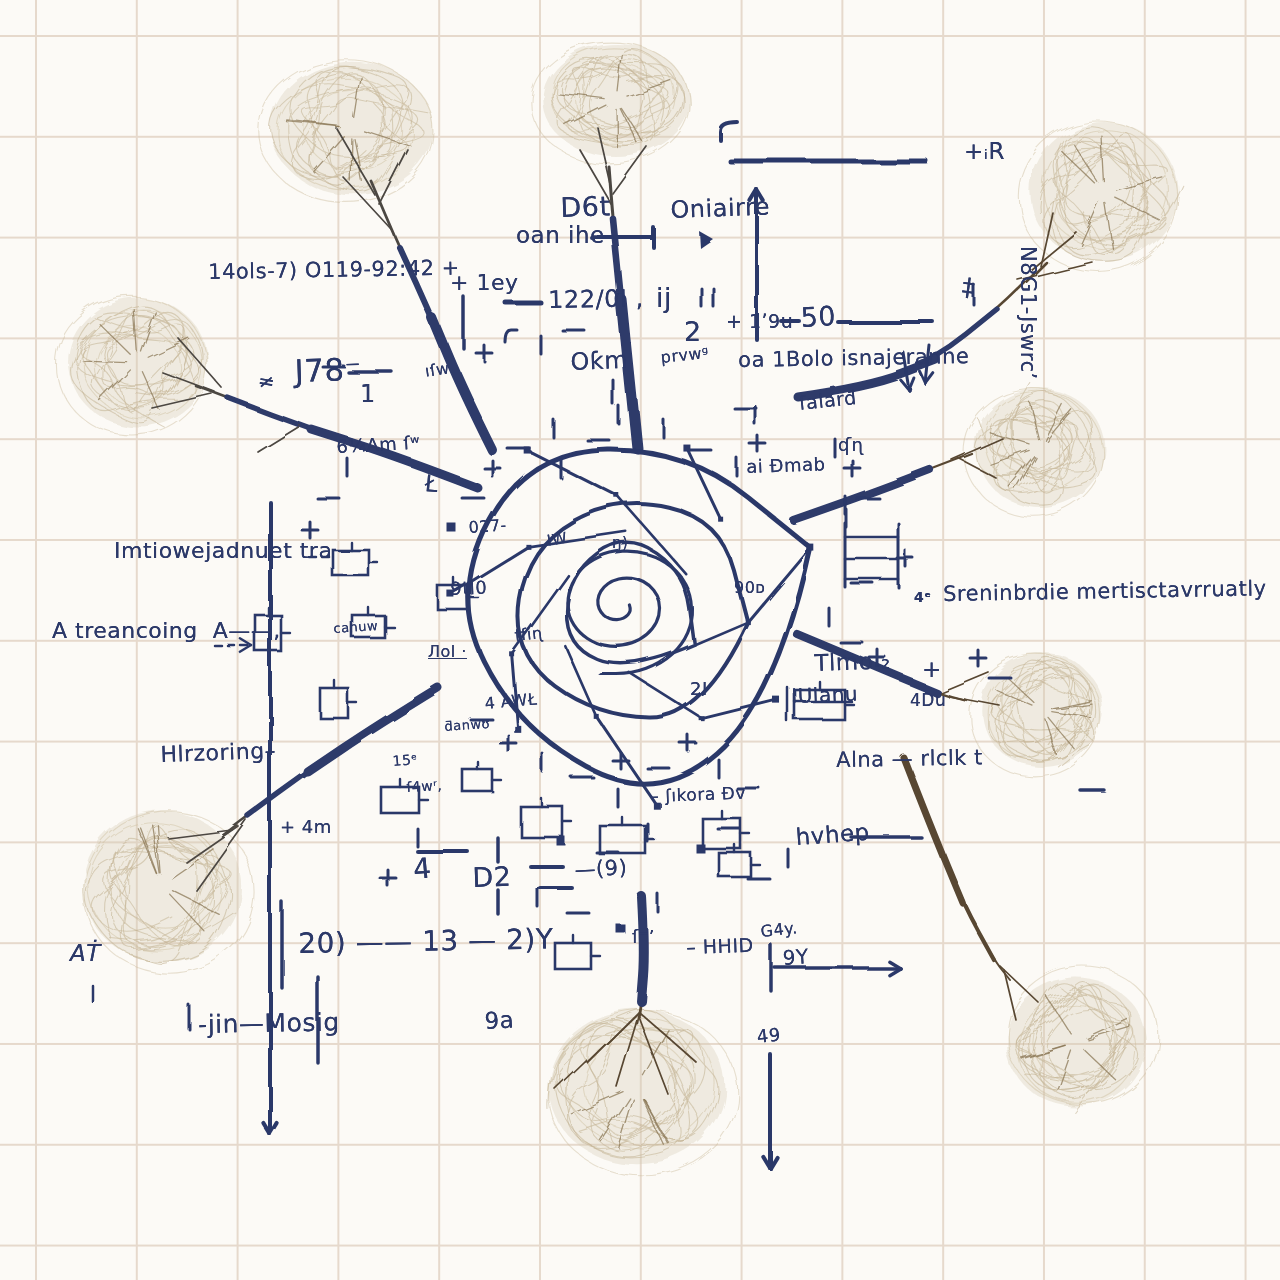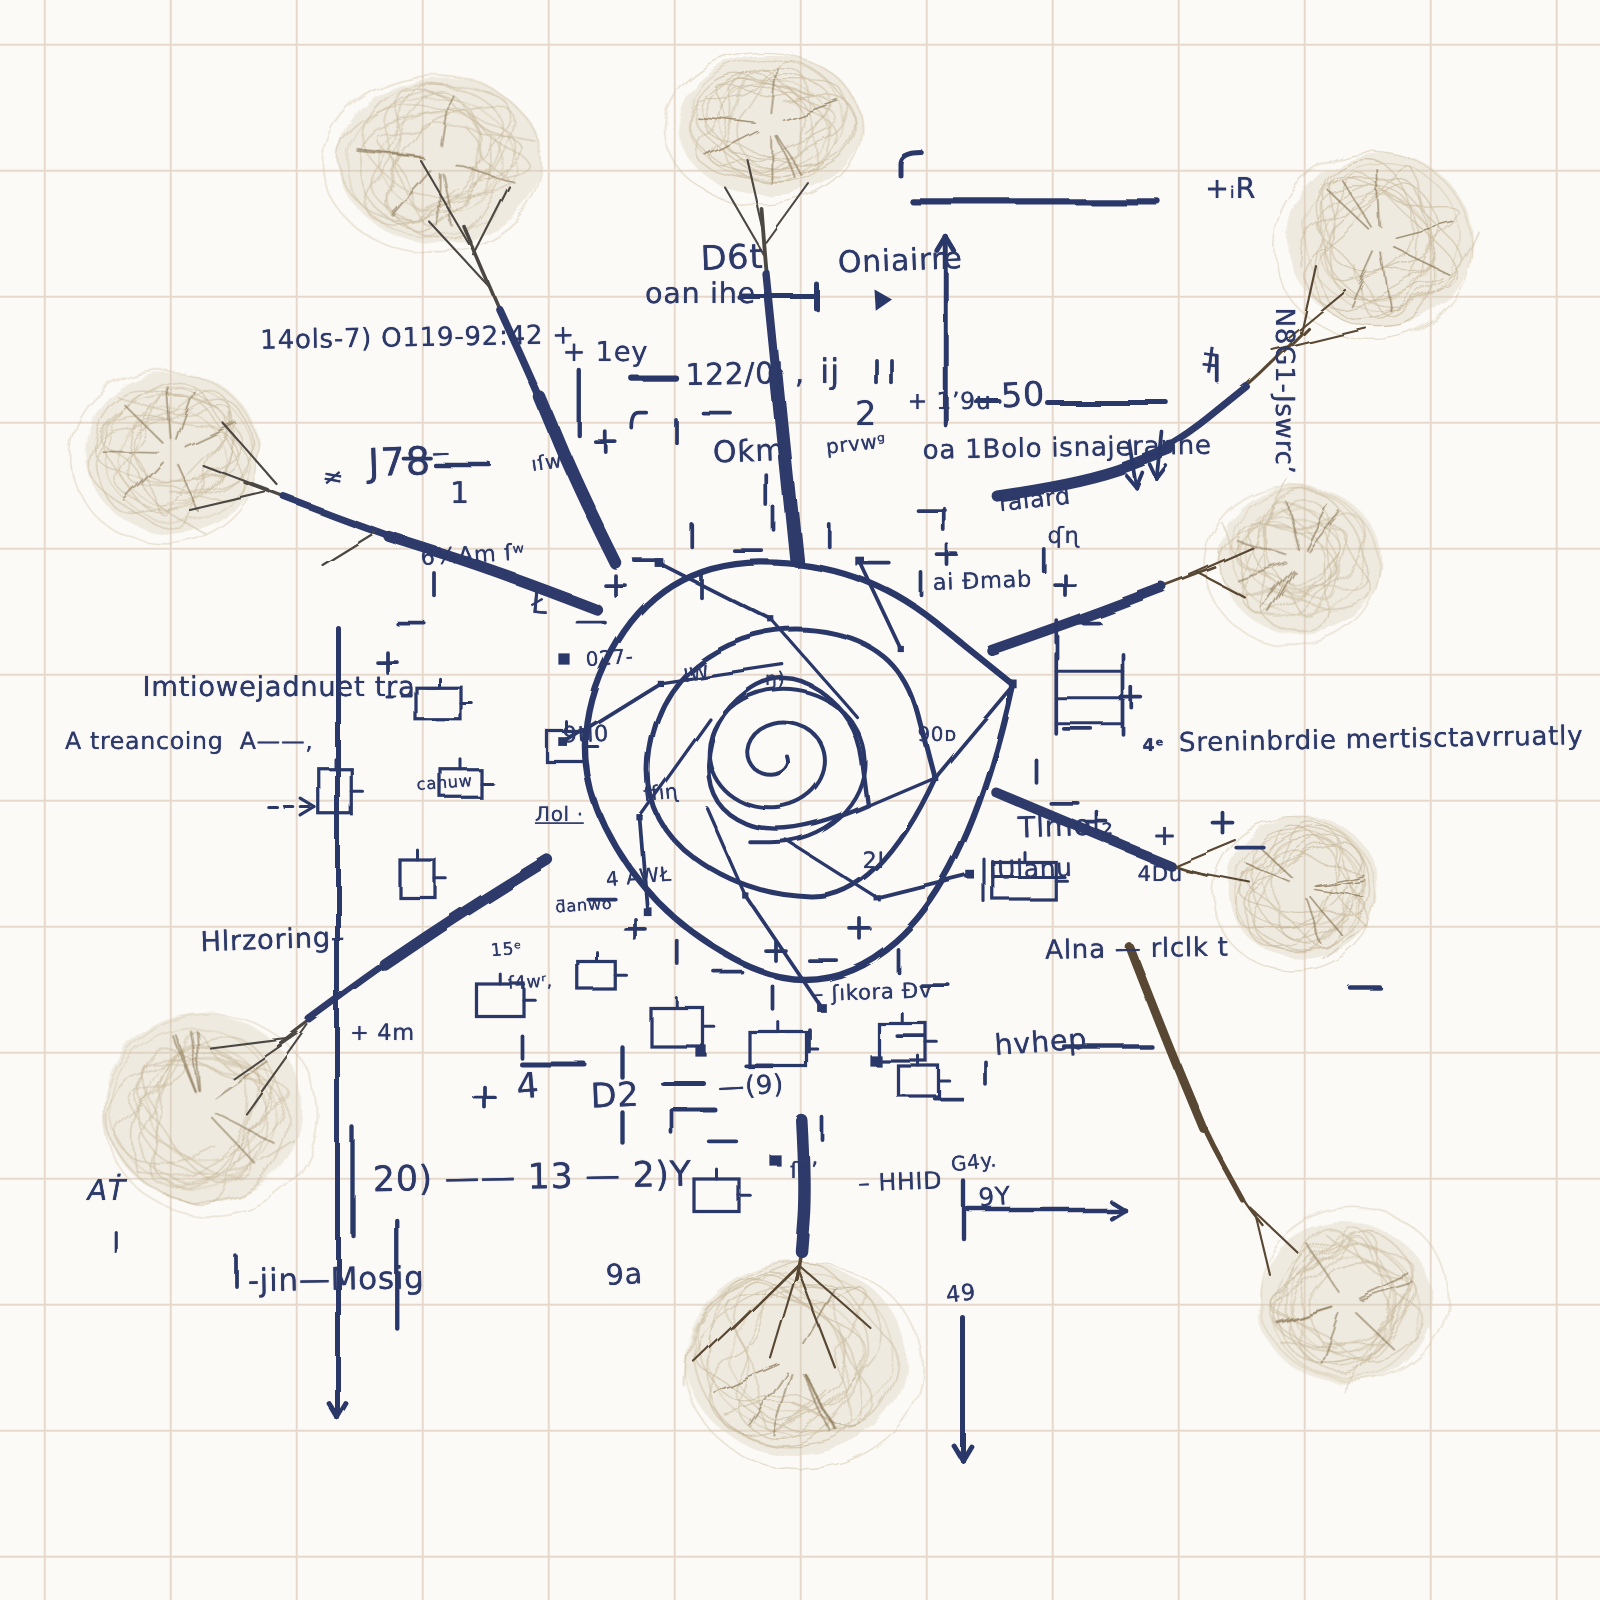--- a/index.html
+++ b/index.html
@@ -480,36 +480,36 @@
       <span class="ann" style="left: 656px; top: 284px; font-size: 27px;">ij</span>
       <span class="ann" style="left: 684px; top: 318px; font-size: 27px;">2</span>
       <span class="ann" style="left: 726px; top: 312px; font-size: 19px;">+ 1ʼ9u</span>
       <span class="ann" style="left: 800px; top: 304px; font-size: 27px; transform: rotate(-3deg);">50</span>
       <span class="ann" style="left: 738px; top: 350px; font-size: 21px; transform: rotate(-1deg);">oa 1Bolo isnajeranne</span>
       <span class="ann" style="left: 660px; top: 350px; font-size: 16px; transform: rotate(-6deg);">prvwᵍ</span>
       <span class="ann" style="left: 924px; top: 140px; font-size: 23px; margin-left: 40px;">+ᵢR</span>
       <span class="ann" style="left: 964px; top: 274px; font-size: 25px; transform: rotate(8deg);">‡</span>
       <span class="ann" style="left: 1038px; top: 246px; font-size: 21px; transform: rotate(90deg);">N8G1-Jswrcʼ</span>
       <span class="ann" style="left: 798px; top: 394px; font-size: 19px; transform: rotate(-6deg);">ſalard</span>
-      <span class="ann" style="left: 838px; top: 420px; font-size: 18px;">ʠɳ</span>
+      <span class="ann" style="left: 838px; top: 436px; font-size: 18px;">ʠɳ</span>
       <span class="ann" style="left: 336px; top: 438px; font-size: 18px; transform: rotate(-3deg);">6¼Am ſʷ</span>
       <span class="ann" style="left: 426px; top: 472px; font-size: 23px; transform: rotate(5deg);">Ł</span>
       <span class="ann" style="left: 746px; top: 458px; font-size: 18px; transform: rotate(-2deg);">ai Ɖmab</span>
       <span class="ann" style="left: 468px; top: 520px; font-size: 16px; transform: rotate(-4deg);">027-</span>
       <span class="ann" style="left: 546px; top: 534px; font-size: 15px; transform: rotate(-10deg);">IW</span>
       <span class="ann" style="left: 450px; top: 580px; font-size: 18px; transform: rotate(-2deg);">9tl0</span>
       <span class="ann" style="left: 428px; top: 644px; font-size: 16px; text-decoration: underline;">Лol ·</span>
       <span class="ann" style="left: 514px; top: 628px; font-size: 16px; transform: rotate(-6deg);">ſfiɳ</span>
       <span class="ann" style="left: 612px; top: 536px; font-size: 15px;">ŋ)</span>
       <span class="ann" style="left: 734px; top: 580px; font-size: 16px;">90ᴅ</span>
       <span class="ann" style="left: 690px; top: 680px; font-size: 18px;">2I</span>
       <span class="ann" style="left: 484px; top: 696px; font-size: 16px; transform: rotate(-5deg);">4 AWŁ</span>
       <span class="ann" style="left: 444px; top: 720px; font-size: 13px; transform: rotate(-4deg);">ƌanwʊ</span>
       <span class="ann" style="left: 114px; top: 540px; font-size: 22px;">Imtiowejadnuet tra –</span>
-      <span class="ann" style="left: 52px; top: 584px; font-size: 19px;">A treancoing  A——,</span>
+      <span class="ann" style="left: 52px; top: 620px; font-size: 22px;">A treancoing  A——,</span>
       <span class="ann" style="left: 333px; top: 622px; font-size: 13px; transform: rotate(-4deg);">canuw</span>
       <span class="ann" style="left: 943px; top: 584px; font-size: 21px; transform: rotate(-1deg);">Sreninbrdie mertisctavrruatly</span>
       <span class="ann" style="left: 914px; top: 590px; font-size: 14px; font-weight: bold;">4ᵉ</span>
       <span class="ann" style="left: 814px; top: 652px; font-size: 23px; transform: rotate(-2deg);">Tlmo ₂</span>
       <span class="ann" style="left: 791px; top: 686px; font-size: 20px; transform: rotate(-2deg);">IUlanu</span>
       <span class="ann" style="left: 922px; top: 658px; font-size: 23px;">+</span>
       <span class="ann" style="left: 910px; top: 692px; font-size: 17px;">4Du</span>
       <span class="ann" style="left: 160px; top: 744px; font-size: 22px; transform: rotate(-2deg);">Hlrzoring–</span>
       <span class="ann" style="left: 836px; top: 750px; font-size: 21px; transform: rotate(-1deg);">Alna — rlclk t</span>
       <span class="ann" style="left: 795px; top: 826px; font-size: 23px; transform: rotate(-4deg);">hvhep</span>

